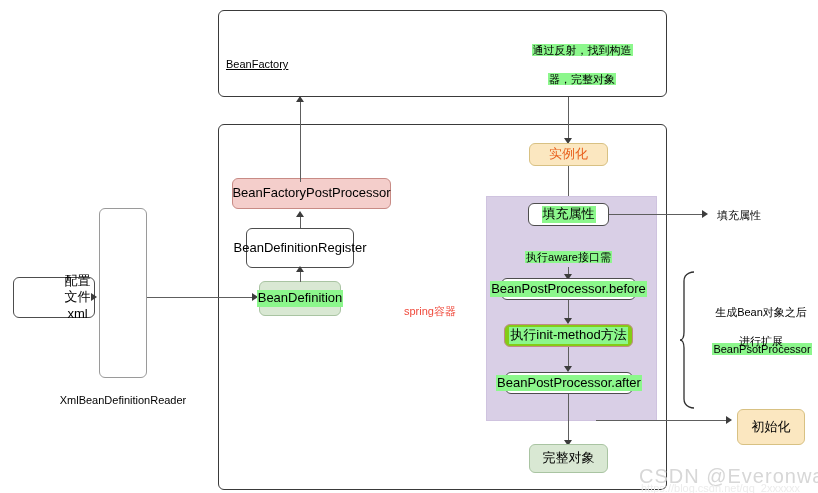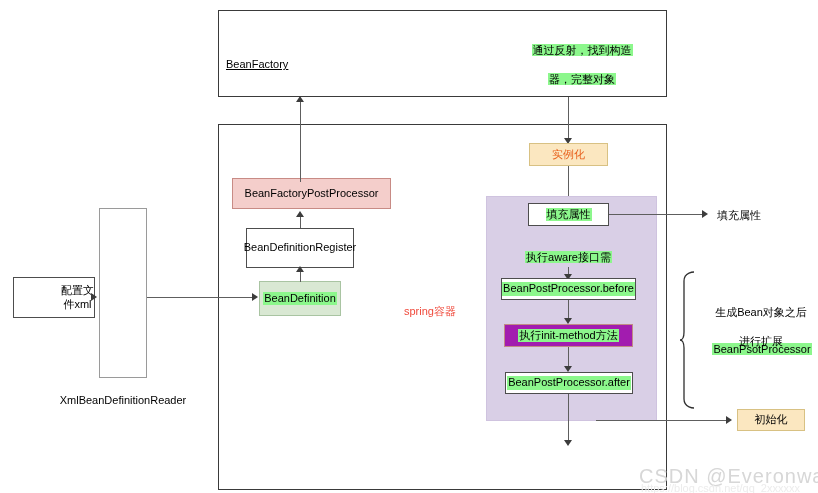--- a/index.html
+++ b/index.html
@@ -17,43 +17,44 @@
     background: #ffffff;
     overflow: hidden;
   }
   .box {
     position: absolute;
     box-sizing: border-box;
     display: flex;
     align-items: center;
     justify-content: center;
     text-align: center;
-    font-size: 11px;
+    font-size: 13px;
     color: #000000;
     line-height: 1.25;
+    border-radius: 6px;
   }
   .frame {
     border: 1px solid #3a3a3a;
     background: transparent;
   }
   .plain-box {
     border: 1px solid #4d4d4d;
     background: #ffffff;
   }
   .thin-box {
     border: 1px solid #9a9a9a;
     background: #ffffff;
   }
   .pink-box {
     border: 1px solid #c88b85;
     background: #f4cecb;
   }
   .pink-box-2 {
     border: 1px solid #c08b84;
-    background: #a21caf;
+    background: #84cc16;
   }
   .green-box {
     border: 1px solid #a9c4a2;
     background: #d9e8d3;
   }
   .tan-box {
     border: 1px solid #d8c183;
     background: #fbe7c0;
   }
   .purple-region {
@@ -210,28 +211,29 @@
   <div class="conn vline" style="left:568px; top:347px; width:1px; height:21px;"></div>
   <div class="arrow-down" style="left:564px; top:366px;"></div>
 
   <div class="box plain-box" style="left:505px; top:372px; width:128px; height:22px;">
     <span class="hl-green">BeanPostProcessor.after</span>
   </div>
 
   <div class="conn vline" style="left:568px; top:394px; width:1px; height:48px;"></div>
   <div class="arrow-down" style="left:564px; top:440px;"></div>
 
+  <div class="box green-box" style="left:529px; top:444px; width:79px; height:29px;">完整对象</div>
 
   <div class="conn hline" style="left:609px; top:214px; width:94px;"></div>
   <div class="arrow-right" style="left:702px; top:210px;"></div>
   <div class="plain-label label-left" style="left:717px; top:208px; width:90px;">填充属性</div>
 
   <div class="conn hline" style="left:596px; top:420px; width:131px;"></div>
   <div class="arrow-right" style="left:726px; top:416px;"></div>
-  <div class="box tan-box" style="left:737px; top:409px; width:68px; height:22px;">初始化</div>
+  <div class="box tan-box" style="left:737px; top:409px; width:68px; height:36px;">初始化</div>
 
   <svg class="brace" width="26" height="140" style="left:680px; top:270px;">
     <path d="M 14 2 C 14 2, 4 2, 4 11 L 4 62 C 4 68, 2 70, 0 70 C 2 70, 4 72, 4 78 L 4 129 C 4 138, 14 138, 14 138" fill="none" stroke="#2f2f2f" stroke-width="1.3"></path>
   </svg>
 
   <div class="plain-label" style="left:706px; top:328px; width:112px;">
     <span class="hl-green">BeanPsotProcessor</span>
   </div>
   <div class="plain-label" style="left:706px; top:291px; width:110px;">
     <span>生成Bean对象之后</span><br>

